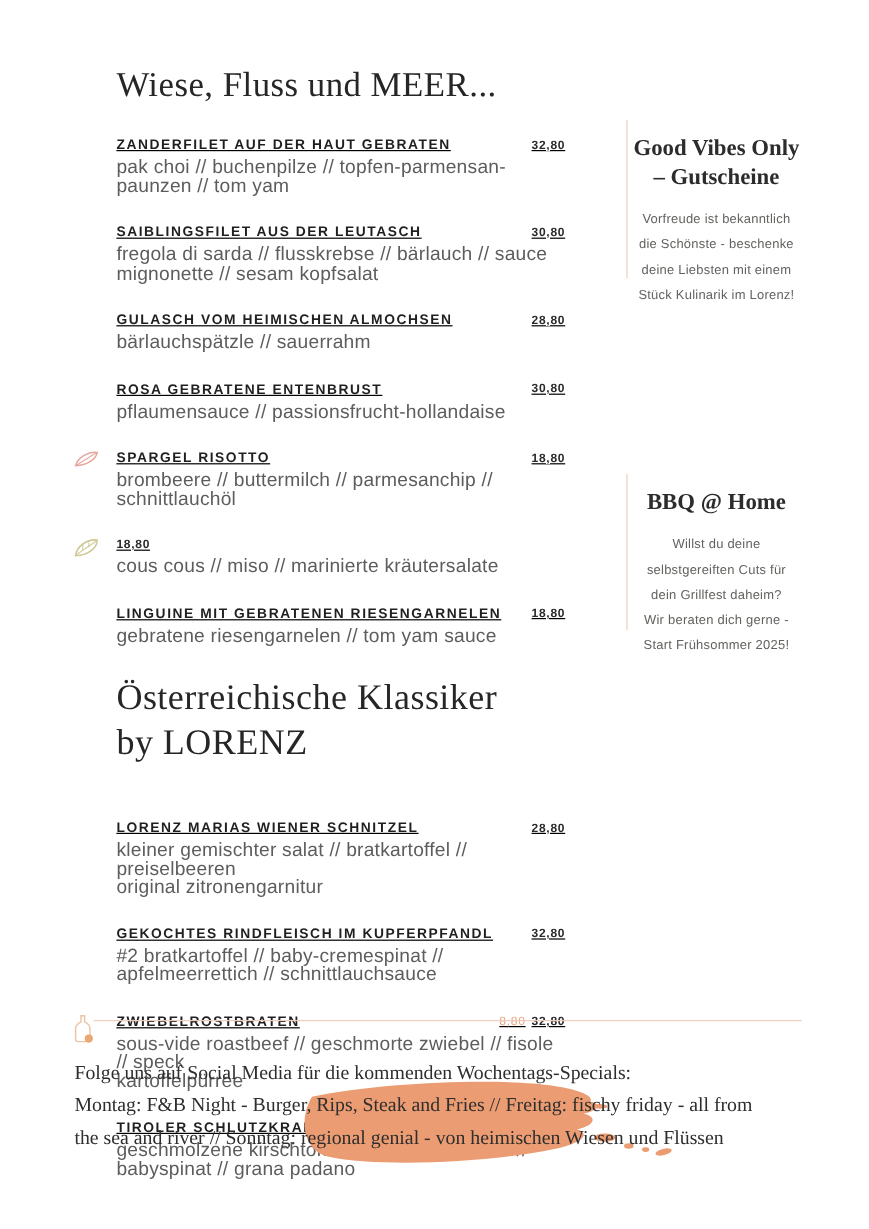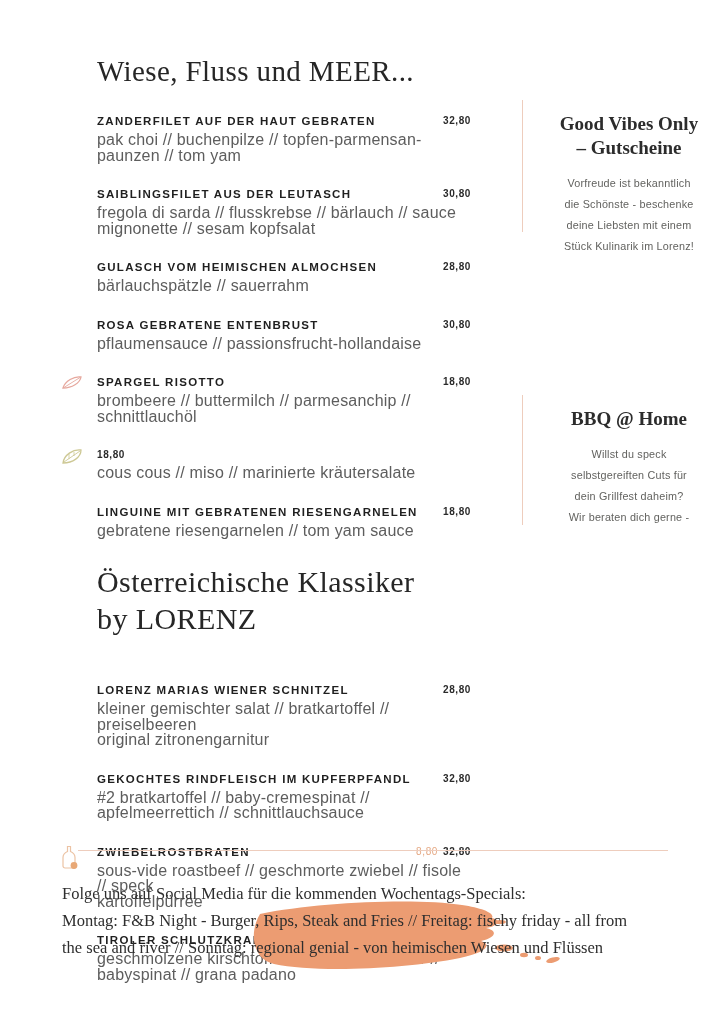--- a/index.html
+++ b/index.html
@@ -10,33 +10,33 @@
   .main-col { position:absolute; left:97px; top:55px; width:374px; }
   .serif-title {
     font-family:"Liberation Serif", serif; font-weight:400; color:#262626;
     margin:0; letter-spacing:0.4px;
   }
   .title1 { font-size:29px; }
   .title2 { font-size:30px; line-height:37px; margin-top:24px; }
   .items { margin-top:27px; }
   .items-2 { margin-top:47px; }
   .item { position:relative; margin-bottom:25px; }
-  .item-head { display:flex; justify-content:space-between; align-items:flex-start; }
+  .item-head { display:flex; justify-content:space-between; align-items:center;text-decoration:underline; }
   .item-name {
     font-size:11.5px; font-weight:700; letter-spacing:1.3px; color:#1f1f1f;
   }
   .item-price { font-size:10px; font-weight:700; letter-spacing:0.6px; color:#2a2a2a; white-space:nowrap; }
   .price-extra { font-style:normal; font-weight:500; color:var(--price-accent); margin-right:5px; }
   .price-extra:empty { display:none; }
   .item-desc { margin-top:5px; font-size:16px; line-height:15.5px; color:#5d5d5d; letter-spacing:0.2px; }
   .item-icon { position:absolute; left:-36px; top:-1px; }
 
   .side-card {
     position:absolute; left:522px; width:148px;
-    border-left:1px solid var(--divider); padding:12px 0 0 32px; text-align:center;
+    border-left:1px solid var(--divider); padding:12px 0 0 0; text-align:center;
   }
   .card-1 { top:100px; height:120px; }
   .card-2 { top:395px; height:118px; }
   .side-title {
     font-family:"Liberation Serif", serif; font-size:19px; line-height:24px;
     color:#2c2c2c; margin:0 0 13px 0;
   }
   .side-body { font-size:10.8px; line-height:21px; color:#62625f; letter-spacing:0.2px; }
 
   .footer-divider { position:absolute; left:78px; top:850px; width:590px; border-top:1px solid var(--divider); }
@@ -197,24 +197,25 @@
           <div>Vorfreude ist bekanntlich</div>
           <div>die Schönste - beschenke</div>
           <div>deine Liebsten mit einem</div>
           <div>Stück Kulinarik im Lorenz!</div>
         </div>
   </div>
 
   <div class="side-card card-2">
     <h2 class="side-title">BBQ @ Home</h2>
     <div class="side-body">
-          <div>Willst du speck</div>
+          <div>Willst du deine</div>
           <div>selbstgereiften Cuts für</div>
           <div>dein Grillfest daheim?</div>
           <div>Wir beraten dich gerne -</div>
+          <div>Start Frühsommer 2025!</div>
         </div>
   </div>
 </div>
 
   <div class="footer-divider"></div>
 
   <svg class="brush" width="330" height="100" viewBox="0 0 330 100">
     <path fill="#ec9c72" d="M12 16 C 70 4, 168 0, 214 7 C 234 10, 247 15, 244 20
       C 254 22, 250 28, 238 30 C 251 33, 247 40, 233 43 C 245 47, 237 55, 212 60
       C 158 71, 68 75, 26 66 C 4 61, 1 34, 12 16 Z"></path>

